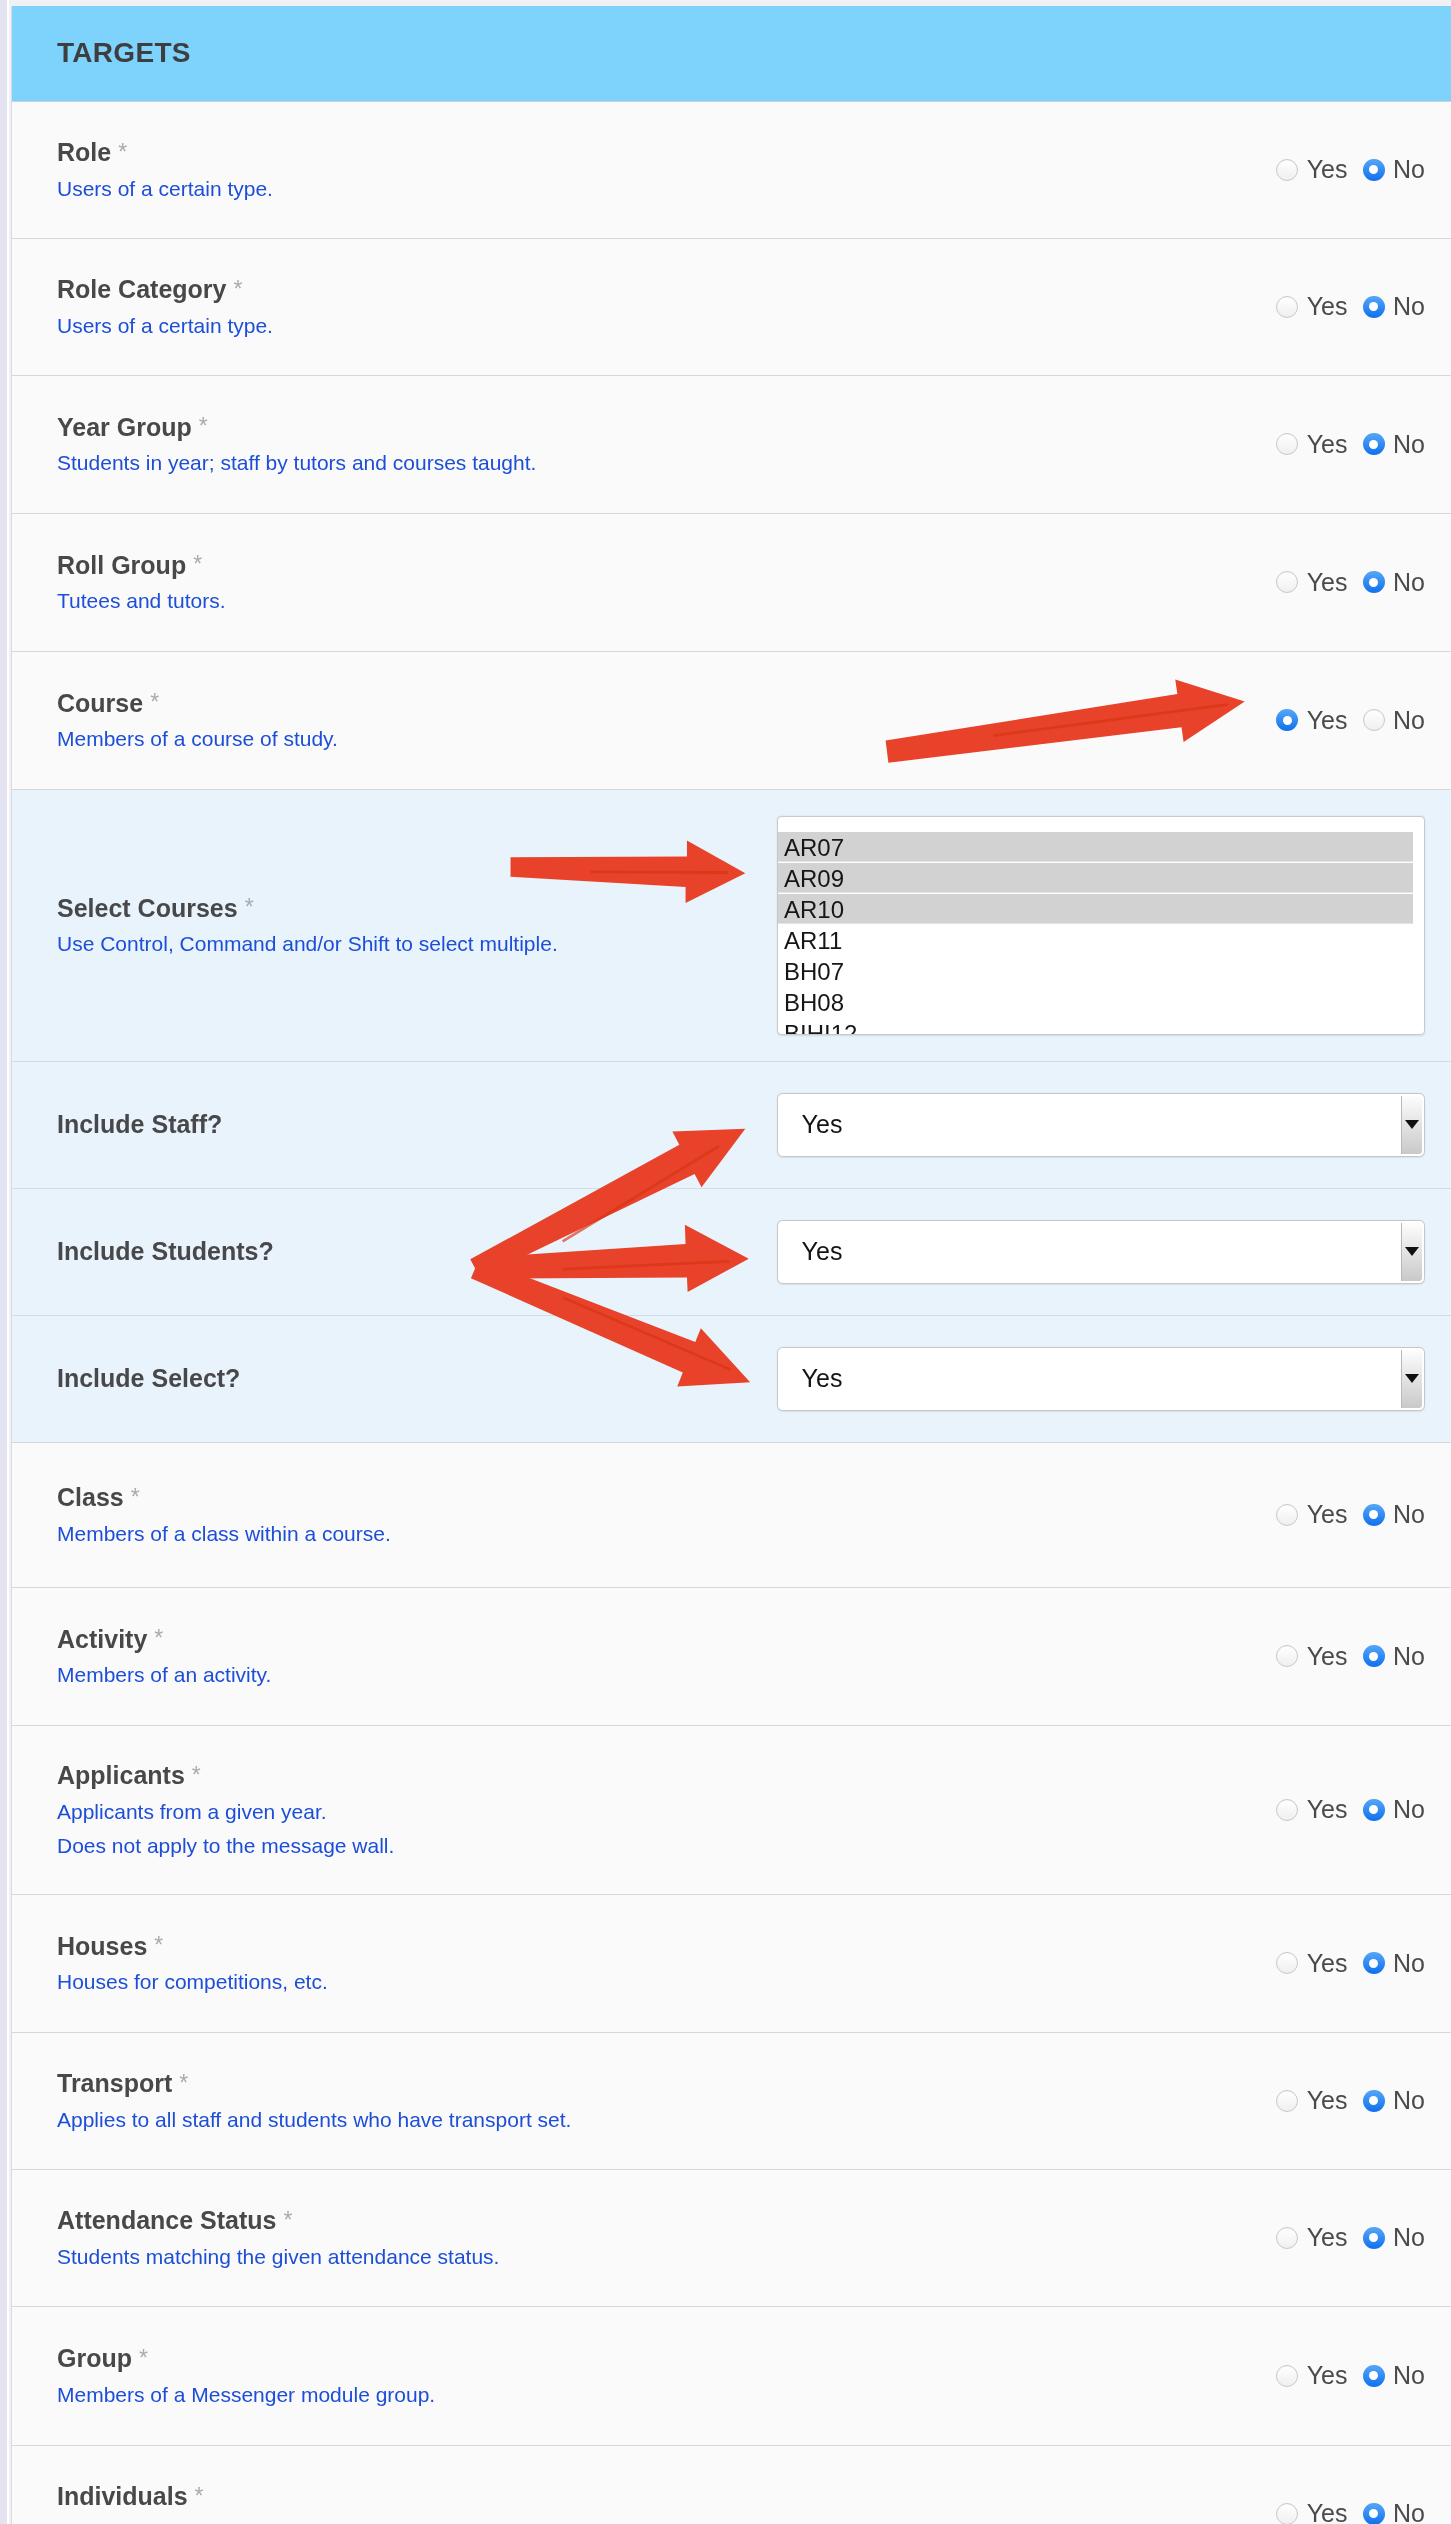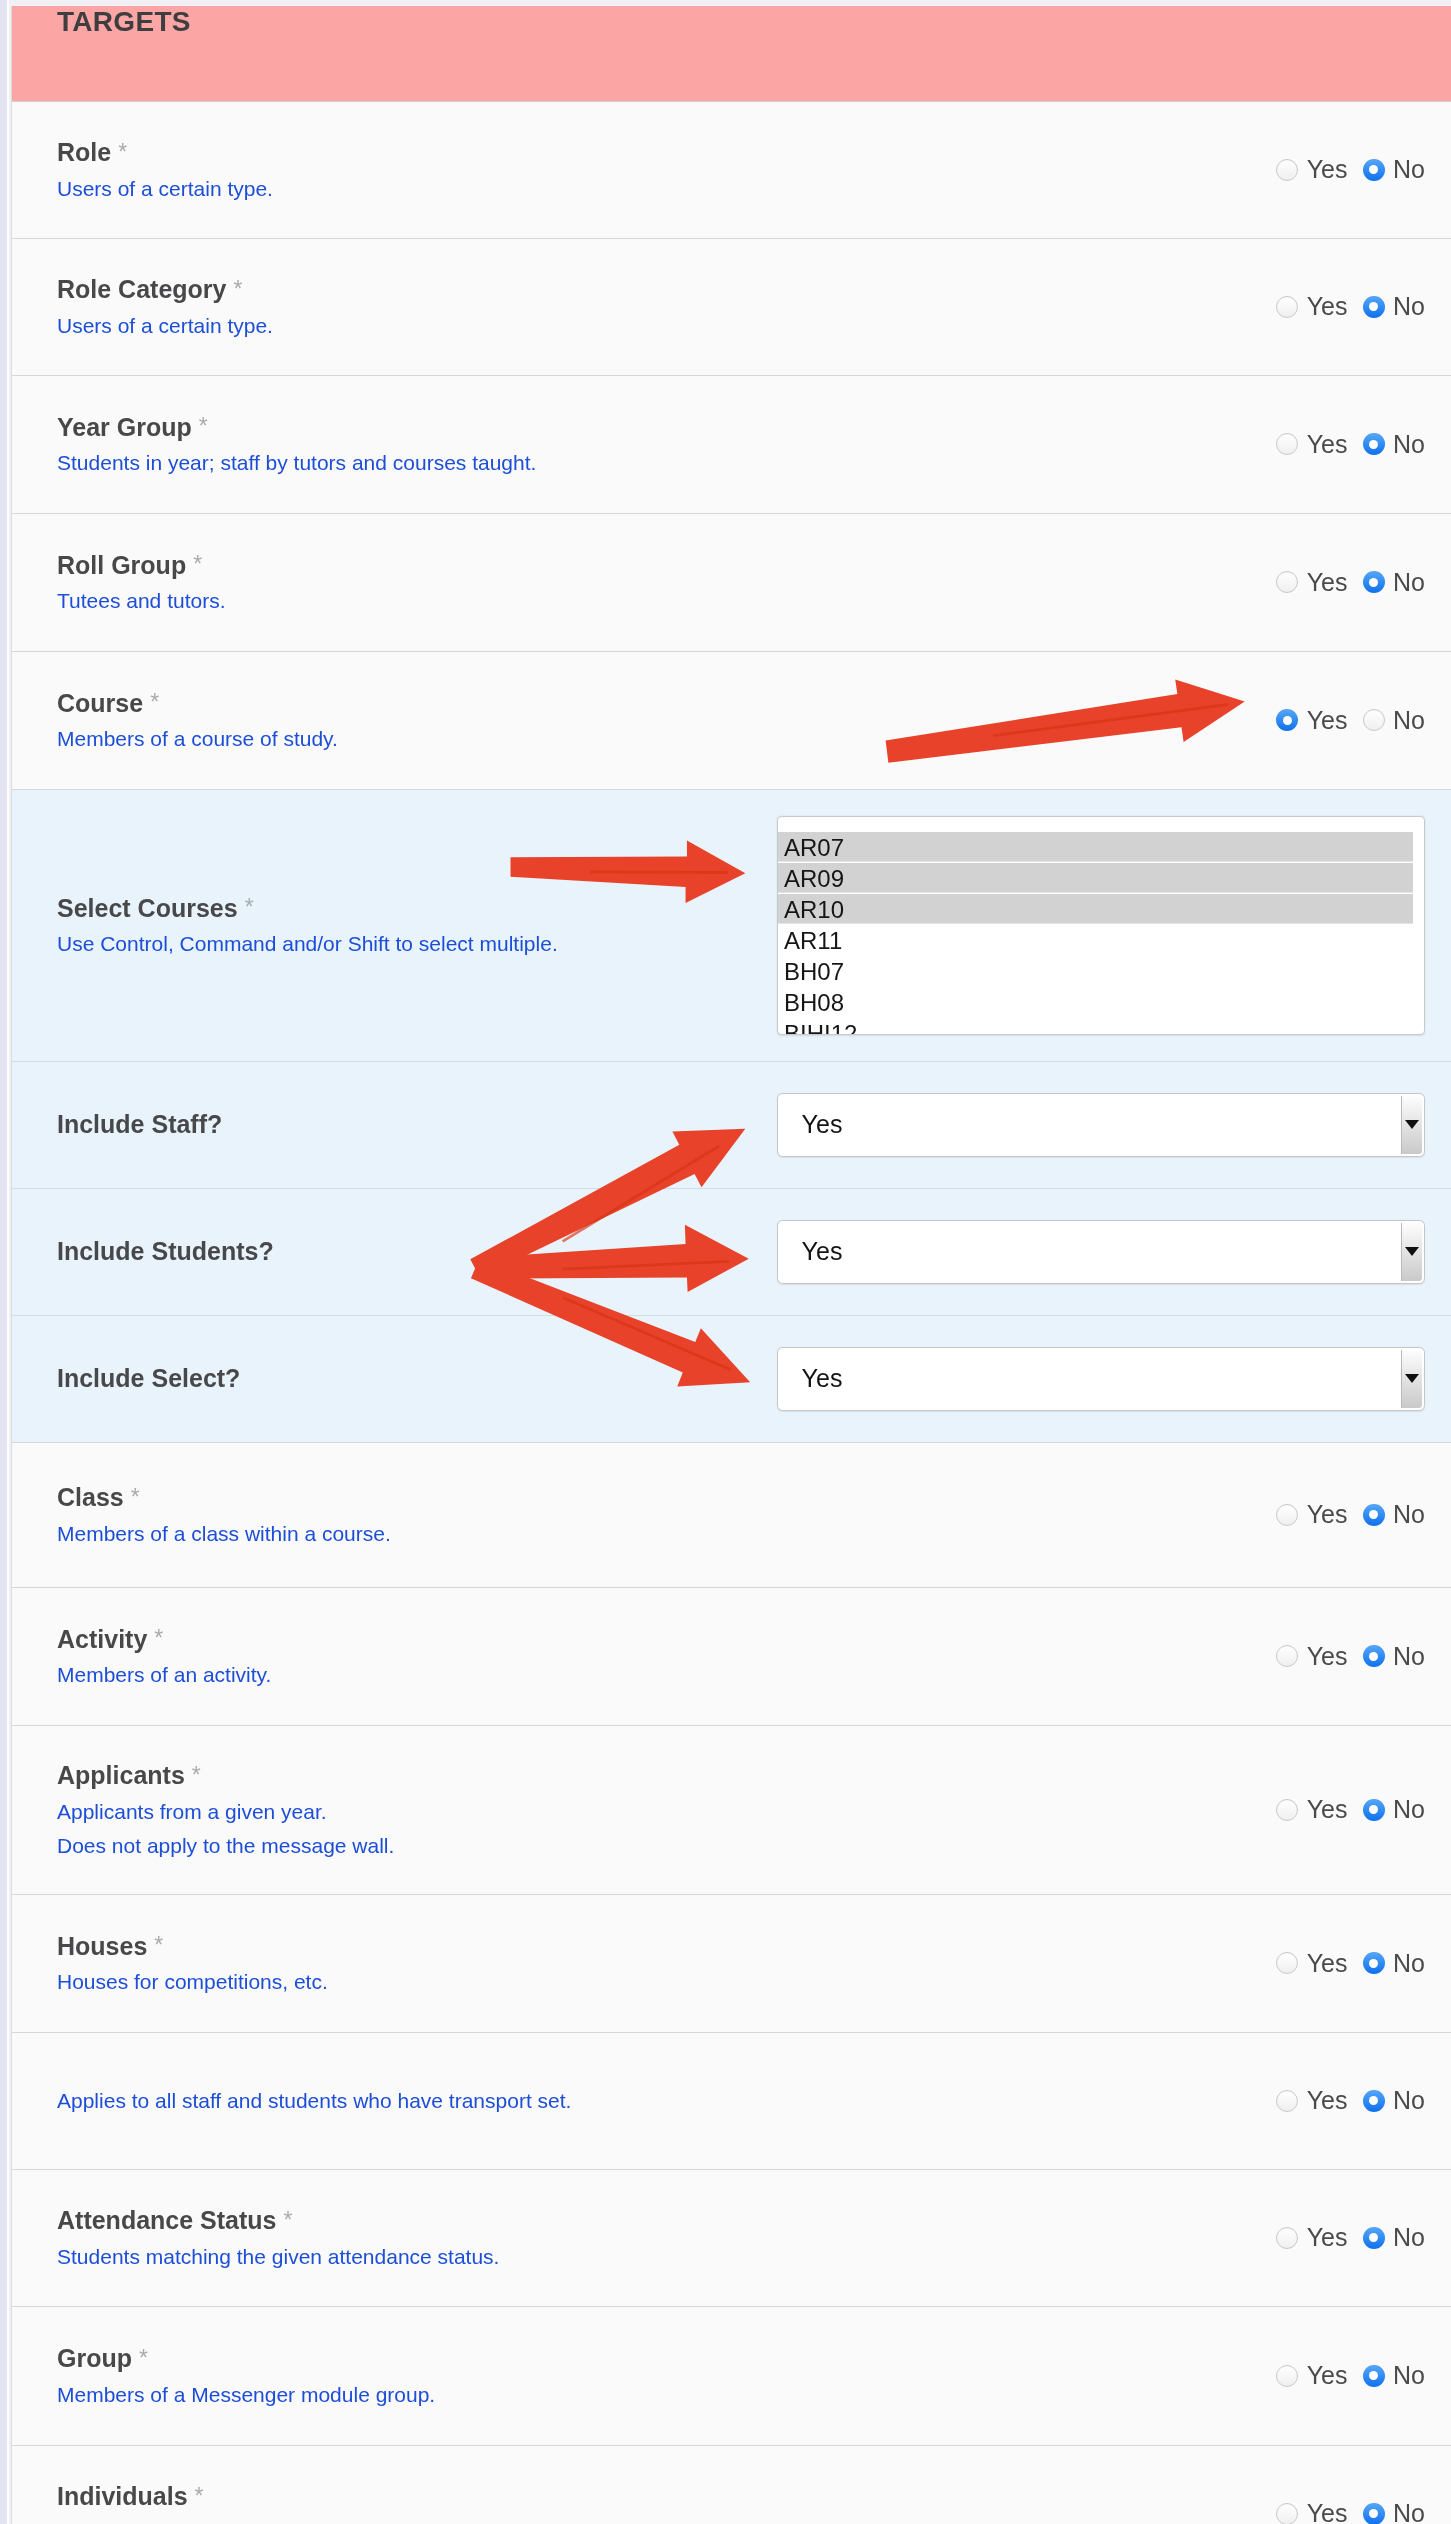--- a/index.html
+++ b/index.html
@@ -1,21 +1,21 @@
 <!DOCTYPE html>
 <html style="font-size:11px"><head>
 <meta charset="utf-8">
 <style>
   *{margin:0;padding:0;box-sizing:border-box}
   html,body{width:1451px;height:2525px;overflow:hidden;background:#f1f1f5;
     font-family:"Liberation Sans","DejaVu Sans",sans-serif;}
   .page{position:relative;width:1451px;height:2525px;background:#f1f1f5}
   .left-strip{position:absolute;left:0;top:0;width:9px;height:100%;background:#e3e3f2;border-right:2.1px solid #ffffff}
   .panel{position:absolute;left:11px;top:5.6px;right:0;border-left:0.7px solid #dadae0;background:#fafafa}
-  .panel-header{height:96px;background:#fca5a5;border-bottom:0.7px solid #d0d0d0;display:flex;padding-left:45px}
+  .panel-header{height:96px;background:#7dd3fc;border-bottom:0.7px solid #d0d0d0;display:flex;align-items:center;padding-left:45px}
   .panel-title{font-size:28px;font-weight:700;color:#3e3e40;letter-spacing:0.3px}
   .row{display:flex;align-items:center;padding:0 26px 0 45px;background:#fafafa;border-bottom:0.7px solid #d7d7d7}
   .row--blue{background:#e8f3fb}
   .row--blue.b-blue{border-bottom-color:#cfdde8}
   .row-text{display:flex;flex-direction:column;gap:9px;min-width:0}
   .row-label{font-size:25px;font-weight:600;color:#48484a;line-height:1.15}
   .req{color:#ababaf;font-weight:400;font-size:23px;margin-left:7px;vertical-align:1.4px}
   .row-desc{font-size:21px;color:#1d4ed8;line-height:1.2}
   .ctrl{margin-left:auto;flex:none}
   
@@ -261,20 +261,21 @@
           </div>
         <div class="radio-opt">
             <div class="radio checked"></div>
             <span class="opt-label">No</span>
           </div>
       </div>
     </div>
 
     <div class="row" style="height:137px">
       <div class="row-text">
+        <div class="row-label"><span>Transport</span><span class="req">*</span></div>
         <div class="row-desc">Applies to all staff and students who have transport set.</div>
       </div>
       <div class="radio-group">
         <div class="radio-opt">
             <div class="radio"></div>
             <span class="opt-label">Yes</span>
           </div>
         <div class="radio-opt">
             <div class="radio checked"></div>
             <span class="opt-label">No</span>

